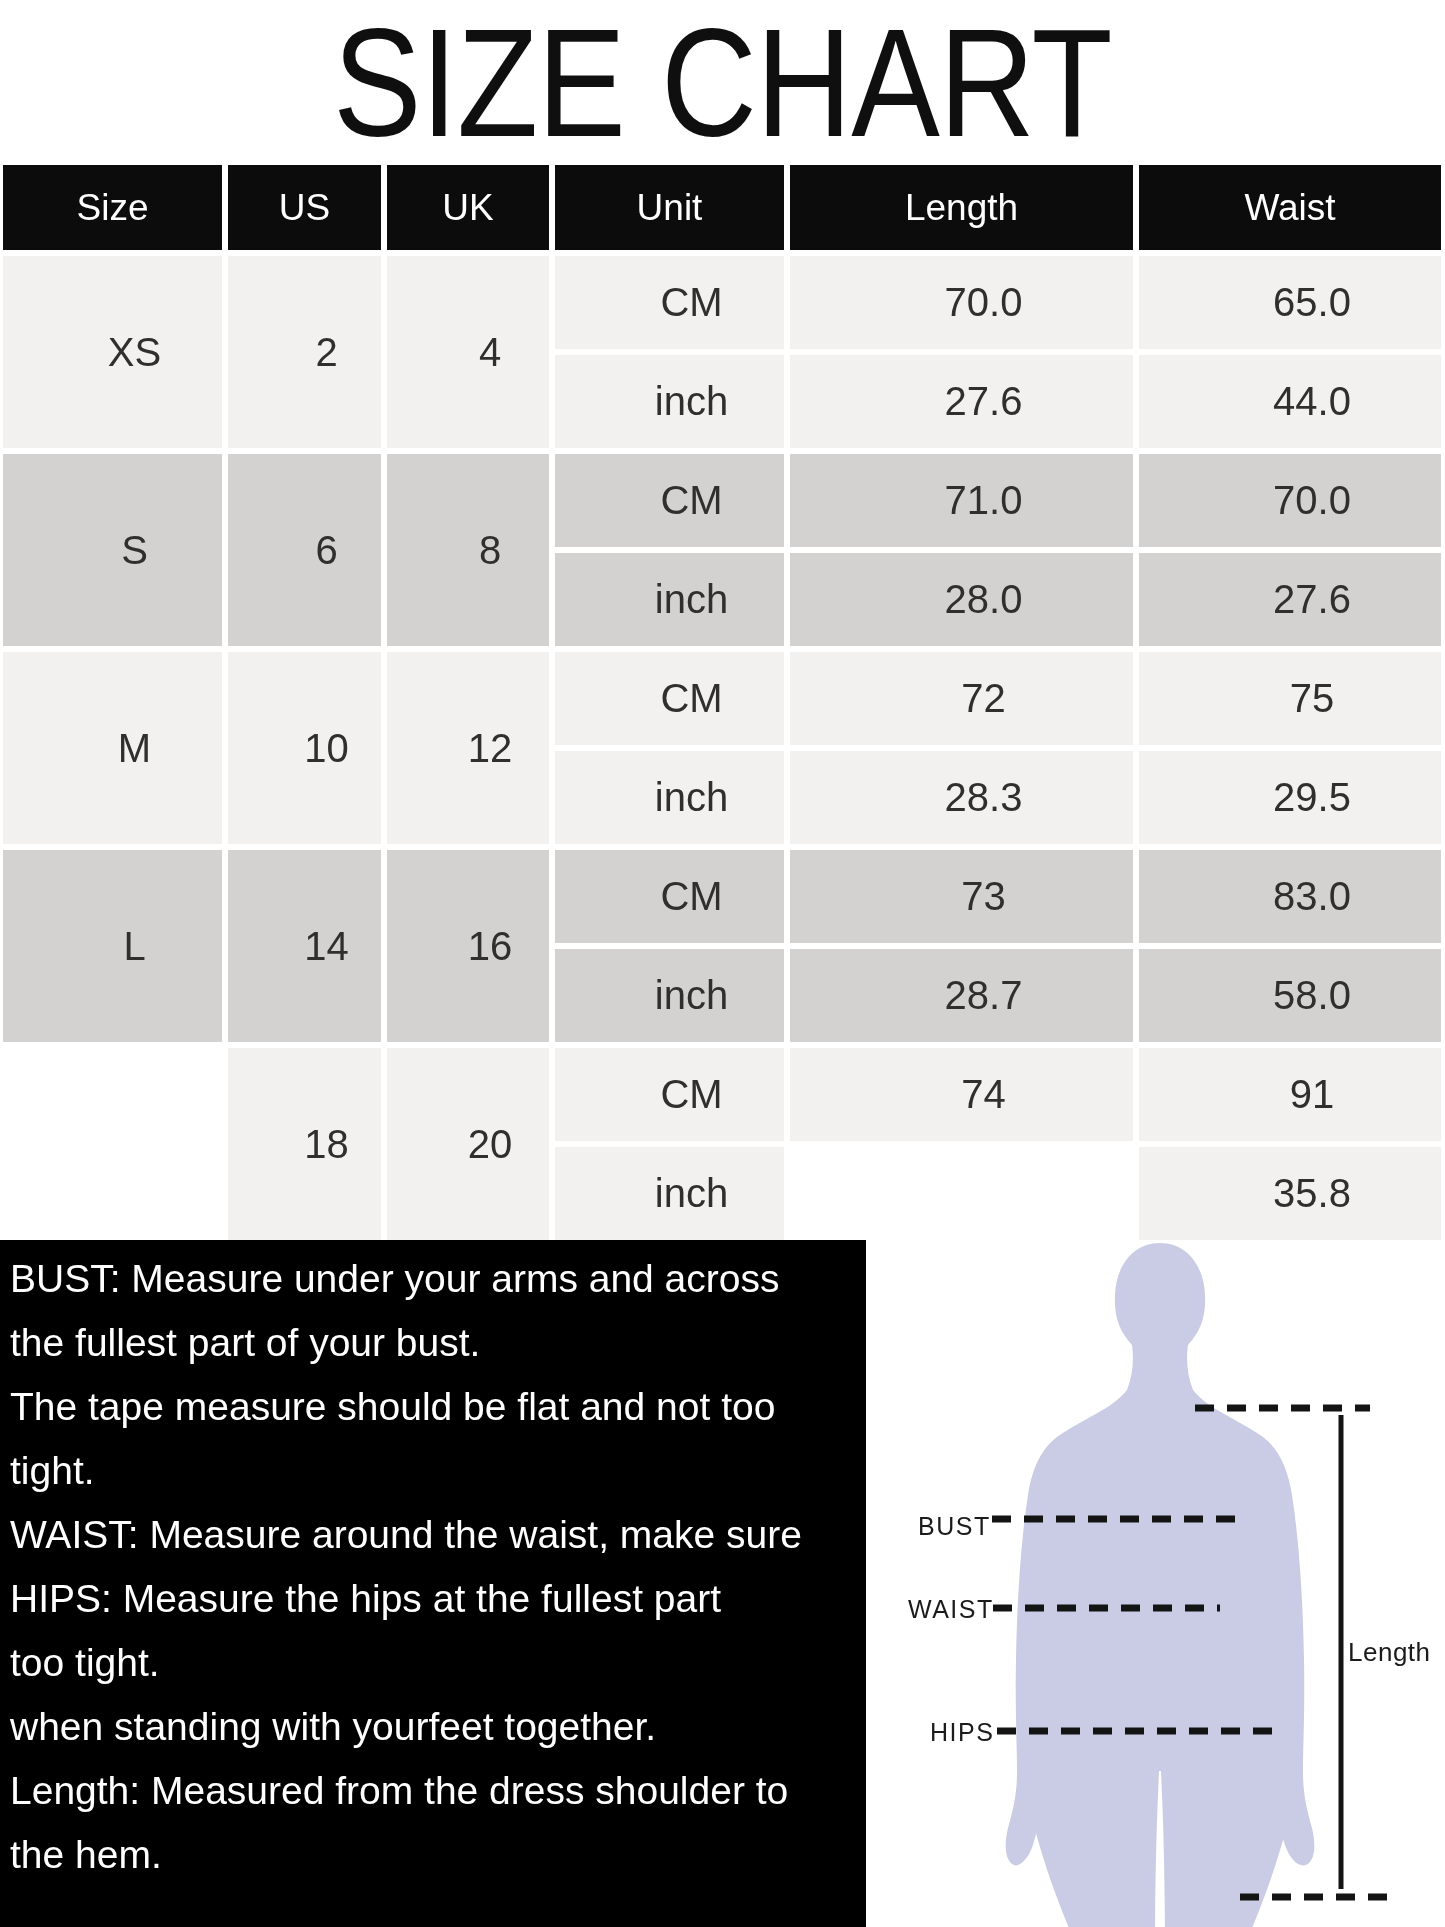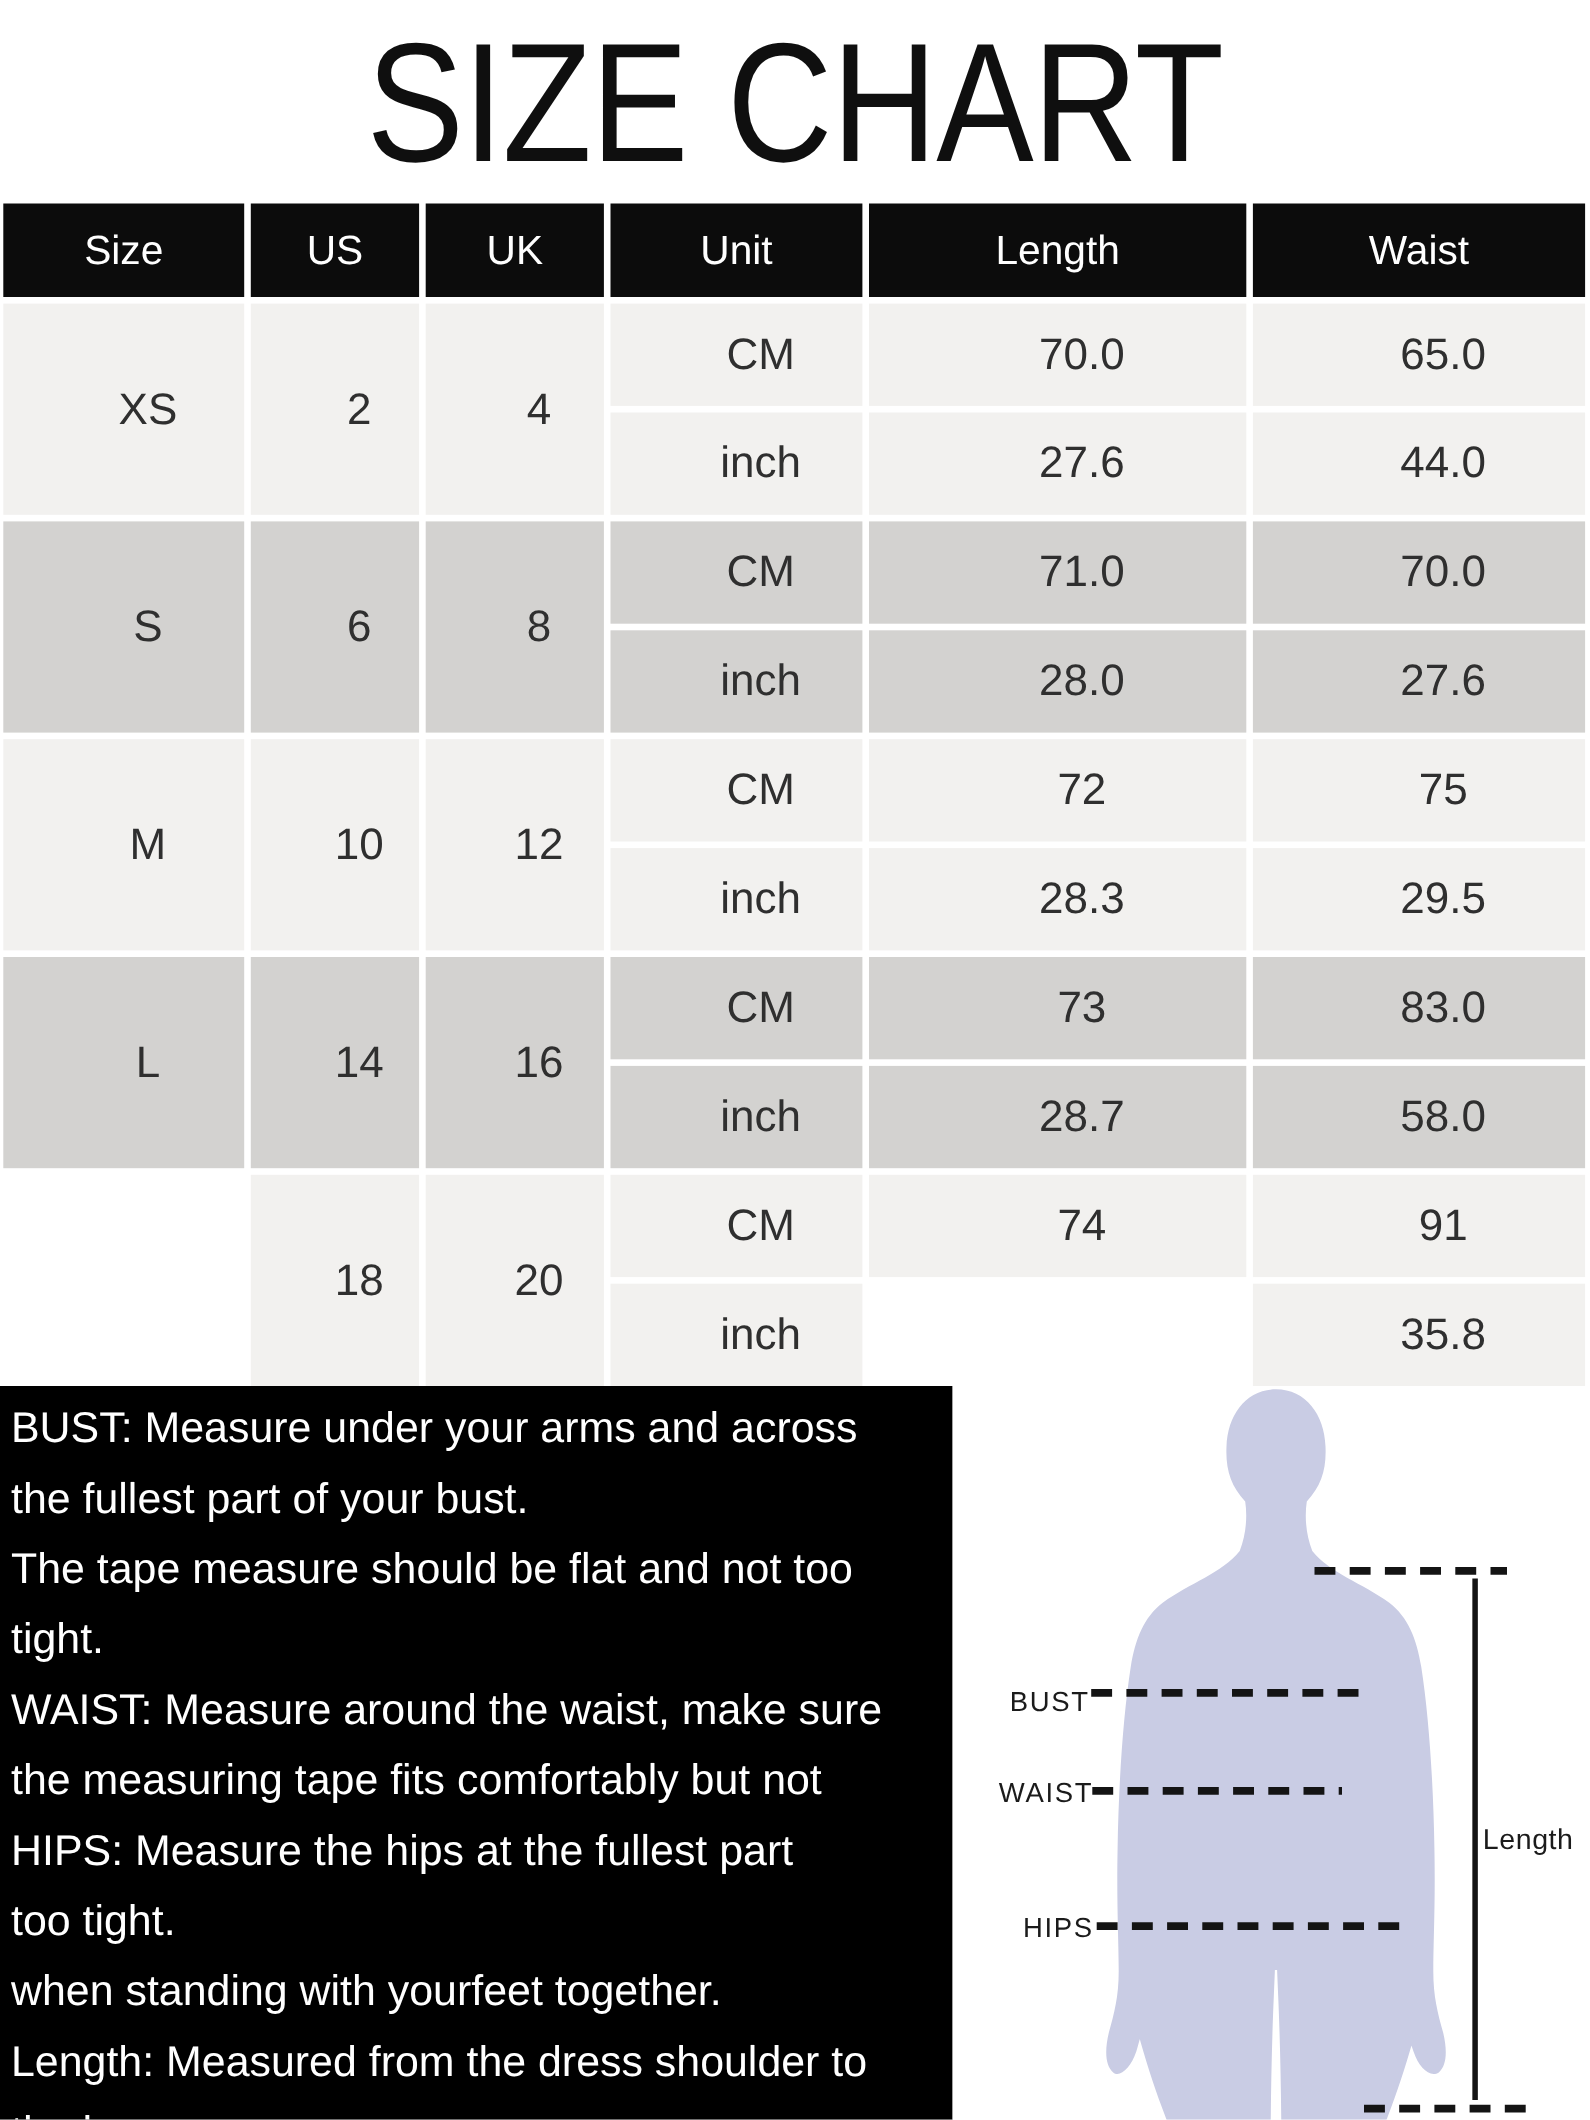--- a/index.html
+++ b/index.html
@@ -1,21 +1,21 @@
 <!DOCTYPE html>
 <html><head>
 <meta charset="utf-8">
 <style>
   html,body{margin:0;padding:0;background:#fff;}
   .page{
     position:relative;width:1445px;height:1927px;overflow:hidden;background:#fff;
     font-family:"Liberation Sans",sans-serif;color:#2e2e2e;
   }
   
-  .title{height:185px;display:flex;align-items:center;justify-content:center;border-radius:21px;}
+  .title{height:165px;display:flex;align-items:center;justify-content:center;border-radius:21px;}
   .title span{
     display:inline-block;font-size:151px;font-weight:400;color:#0f0f0f;
     letter-spacing:-1px;transform:scale(0.88,1.02);transform-origin:center;
     white-space:nowrap;line-height:1;
   }
   
   .size-table{
     display:grid;margin:0 4px 0 3px;
     grid-template-columns:219px 153px 162px 229px 343px 302px;
     grid-template-rows:85px repeat(5, 6px 93px 6px 93px);
@@ -117,21 +117,20 @@
     <div class="cell lt c6 b4b">35.8</div>
   </div>
 
   <div class="bottom">
     <div class="instructions">
       <div class="ln">BUST: Measure under your arms and across</div>
       <div class="ln">the fullest part of your bust.</div>
       <div class="ln">The tape measure should be flat and not too</div>
       <div class="ln">tight.</div>
       <div class="ln">WAIST: Measure around the waist, make sure</div>
-      <div class="ln">the measuring tape fits comfortably but not</div>
       <div class="ln">HIPS: Measure the hips at the fullest part</div>
       <div class="ln">too tight.</div>
       <div class="ln">when standing with yourfeet together.</div>
       <div class="ln">Length: Measured from the dress shoulder to</div>
       <div class="ln">the hem.</div>
     </div>
 
     <div class="figure-panel">
       <svg width="579" height="709" viewBox="0 0 579 709" xmlns="http://www.w3.org/2000/svg">
 

